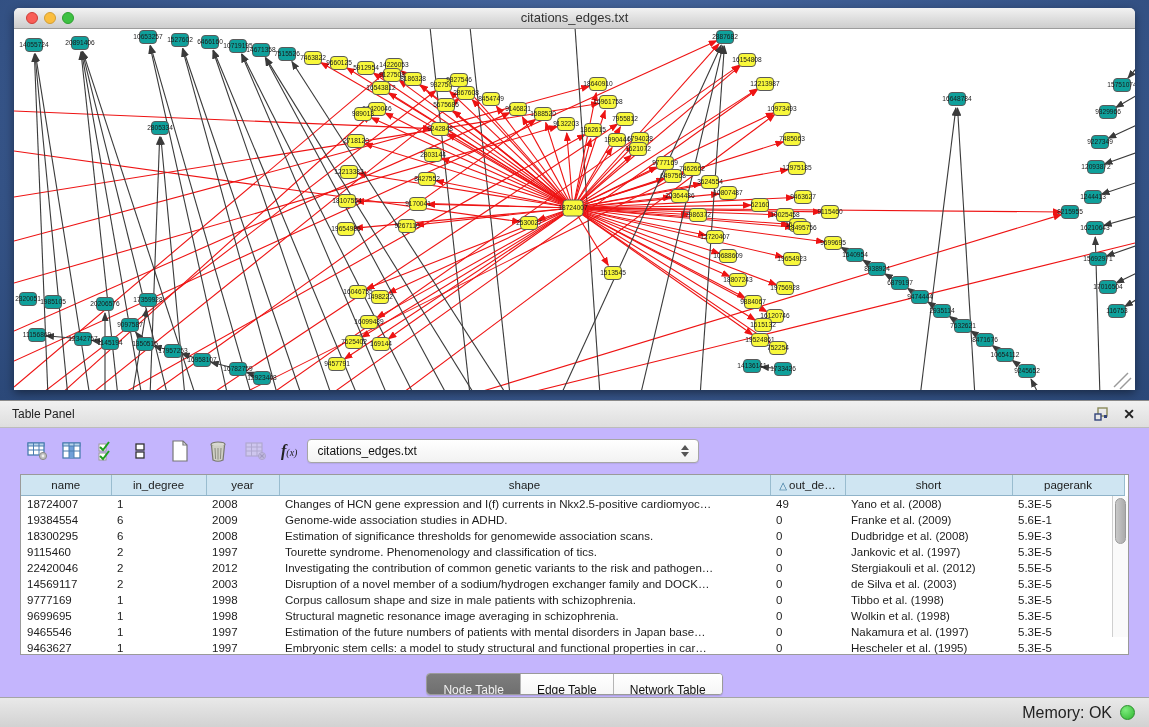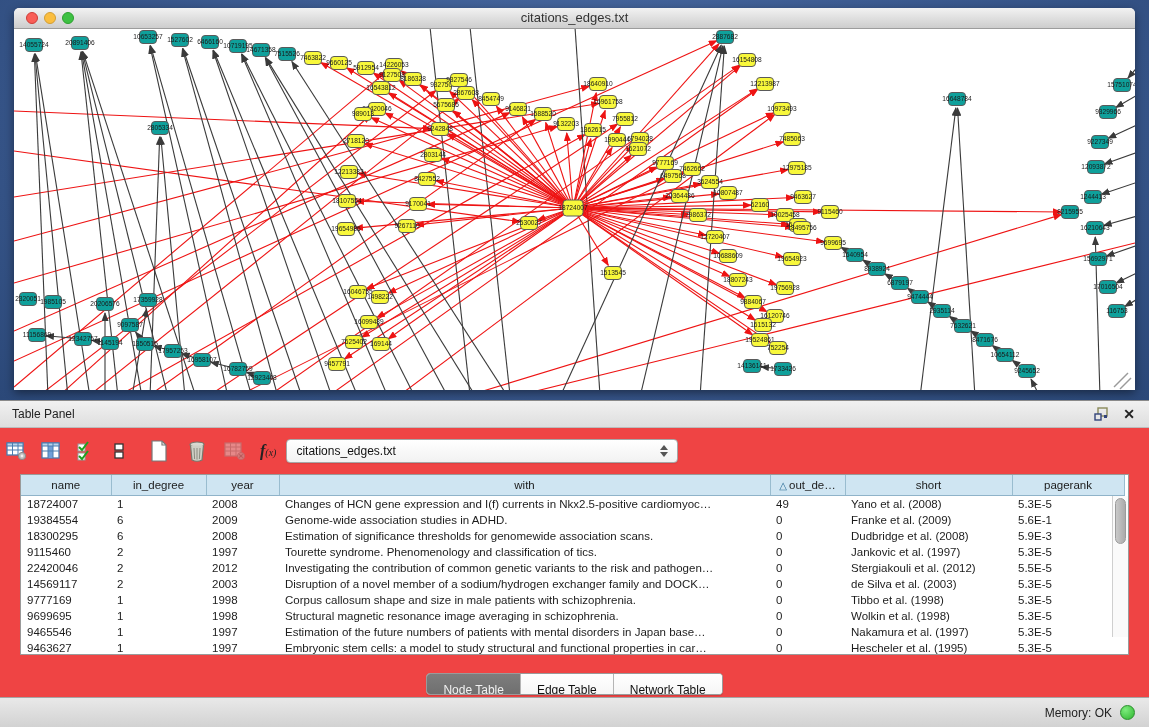--- a/index.html
+++ b/index.html
@@ -13,28 +13,28 @@
   .titlebar{position:relative;height:20px;border-radius:5px 5px 0 0;
     background:linear-gradient(#f2f2f2,#cdcdcd);border-bottom:1px solid #9c9c9c;}
   .tl{position:absolute;top:4px;width:12px;height:12px;border-radius:50%;box-sizing:border-box;}
   .tl.red{left:12px;background:#f95e57;border:1px solid #ce3d38;}
   .tl.yellow{left:30px;background:#fbbe3f;border:1px solid #d29e35;}
   .tl.green{left:48px;background:#3ec143;border:1px solid #2da02f;}
   .win-title{position:absolute;left:0;right:0;top:2px;text-align:center;font-size:13px;color:#333;}
   .canvas{position:relative;width:1121px;height:361px;background:#fff;overflow:hidden;}
   .canvas svg{display:block;}
   
-  .table-panel{position:relative;width:1149px;height:327px;background:#ef4444;display:flex;flex-direction:column;}
+  .table-panel{position:relative;width:1149px;height:327px;background:#c4b5fd;display:flex;flex-direction:column;}
   .panel-header{height:26px;flex:0 0 26px;background:linear-gradient(#f1f1f1,#dedede);
     border-top:1px solid #8a8a8a;border-bottom:1px solid #bcbcbc;display:flex;align-items:center;}
   .panel-header .ptitle{font-size:12px;color:#222;margin-left:12px;flex:1;}
   .ph-icons{display:flex;align-items:center;gap:14px;margin-right:14px;}
   .float-ic svg{display:block;}
   .close-x{font-size:14px;font-weight:bold;color:#222;cursor:default;line-height:14px;}
-  .toolbar{height:46px;flex:0 0 46px;display:flex;align-items:center;padding-left:4px;}
+  .toolbar{height:46px;flex:0 0 46px;display:flex;align-items:center;padding-left:25px;}
   .tbtn{width:26px;height:24px;display:flex;align-items:center;justify-content:center;margin-right:8px;}
   .tbtn.dim{opacity:.45;}
   .fx{font-size:14px;color:#222;margin:0 10px 0 4px;font-family:"Liberation Serif",serif;}
   .fx i{font-size:16px;font-weight:bold;}
   .fx .sm{font-size:10px;font-style:italic;}
   .select{width:390px;height:22px;background:linear-gradient(#ffffff,#f2f2f2);border:1px solid #a6a6a6;
     border-radius:4px;display:flex;align-items:center;box-shadow:0 1px 1px rgba(0,0,0,.08);}
   .select .val{flex:1;font-size:12px;color:#111;padding-left:9px;}
   .select .arrows{width:18px;display:flex;flex-direction:column;align-items:center;gap:2px;padding-right:4px;}
   .select .arrows b{width:0;height:0;border-left:4px solid transparent;border-right:4px solid transparent;}
@@ -55,21 +55,21 @@
   .tabbar{height:26px;flex:0 0 26px;display:flex;align-items:center;justify-content:center;}
   .seg{display:flex;height:20px;border:1px solid #9a9a9a;border-radius:4px;overflow:hidden;
     background:#fdfdfd;box-shadow:0 1px 1px rgba(0,0,0,.12);}
   .seg .tab{padding:16px 16px;font-size:12px;color:#111;display:flex;align-items:center;border-right:1px solid #b5b5b5;
     background:linear-gradient(#ffffff,#f1f1f1);}
   .seg .tab:last-child{border-right:none;}
   .seg .tab.active{background:linear-gradient(#7d7d7d,#676767);color:#f2f2f2;}
   
   .statusbar{height:29px;flex:0 0 29px;background:linear-gradient(#e9e9e9,#d2d2d2);
     border-top:1px solid #a5a5a5;display:flex;align-items:center;justify-content:flex-end;}
-  .mem-label{font-size:12px;color:#222;margin-right:8px;}
+  .mem-label{font-size:16px;color:#222;margin-right:8px;}
   .mem-dot{width:13px;height:13px;border-radius:50%;margin-right:14px;
     background:radial-gradient(circle at 35% 30%, #7dec7d, #2fb52f);border:1px solid #2a8f2c;}
 </style>
 </head>
 <body>
 
 <div class="desktop">
   <div class="net-window">
     <div class="titlebar">
       <span class="tl red"></span>
@@ -579,21 +579,21 @@
             <col style="width:491px">
           <col style="width:75px">
             <col style="width:167px">
             <col style="width:112px">
         </colgroup>
         <thead>
             <tr id="thead-row">
               <th>name</th>
               <th>in_degree</th>
               <th>year</th>
-              <th>with</th>
+              <th>shape</th>
               <th class="sorted"><span class="sortmark">△</span>out_de…</th>
               <th>short</th>
               <th>pagerank</th>
             </tr>
           </thead>
         <tbody id="tbody">
             <tr>
               <td>18724007</td>
               <td>1</td>
               <td>2008</td>

